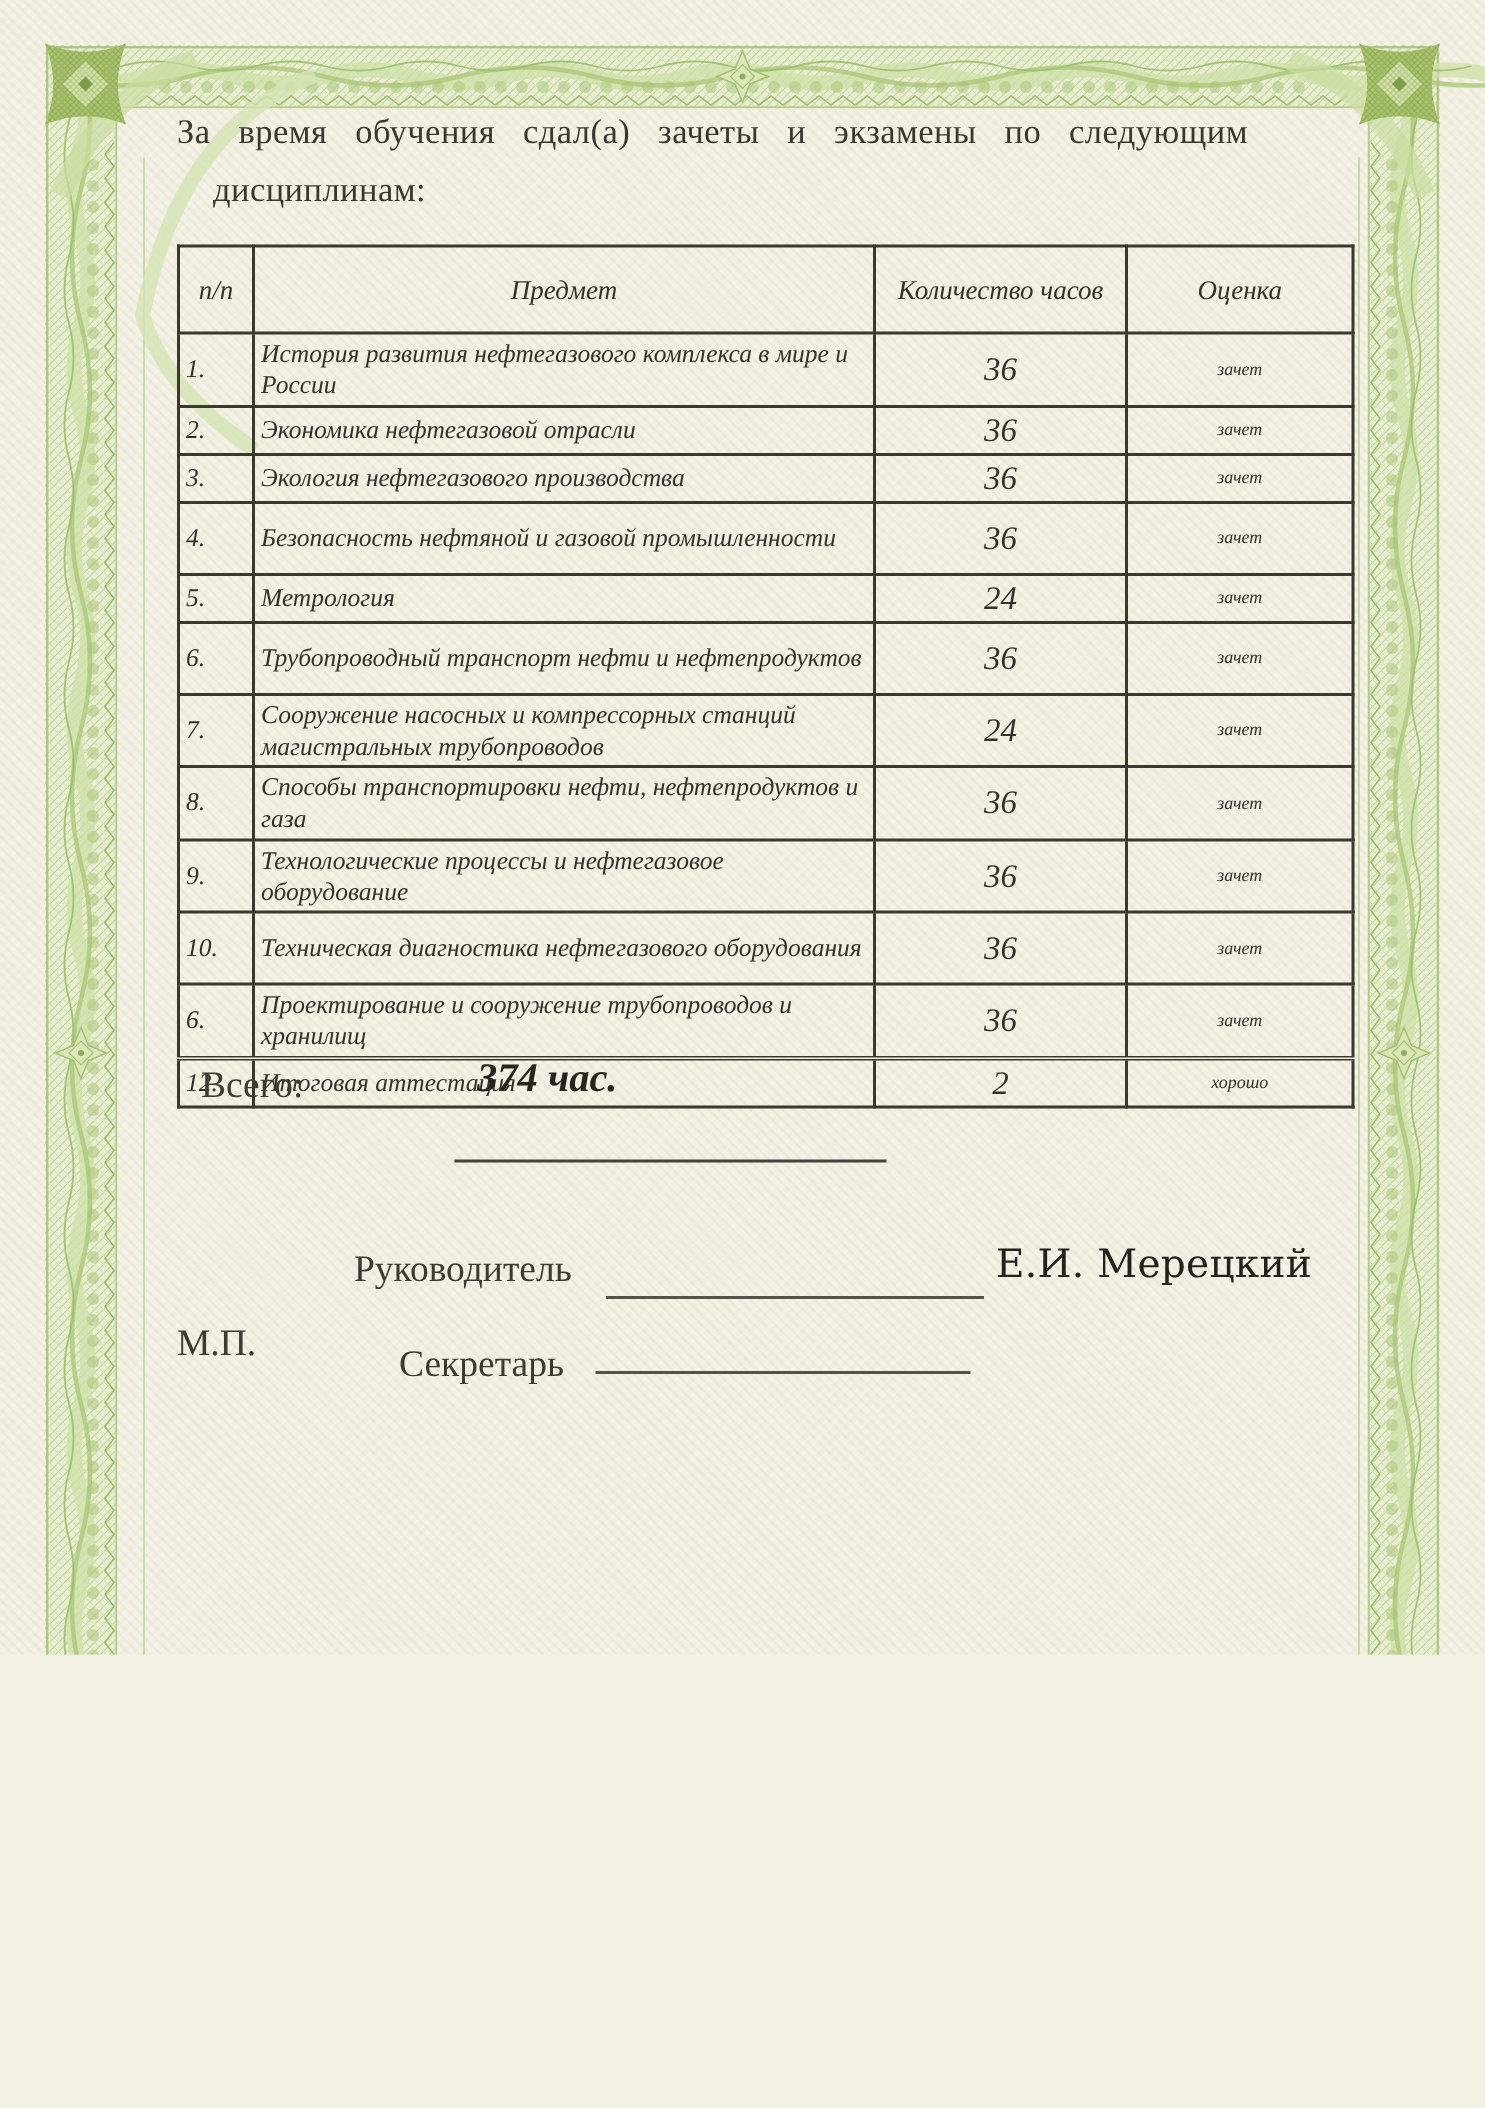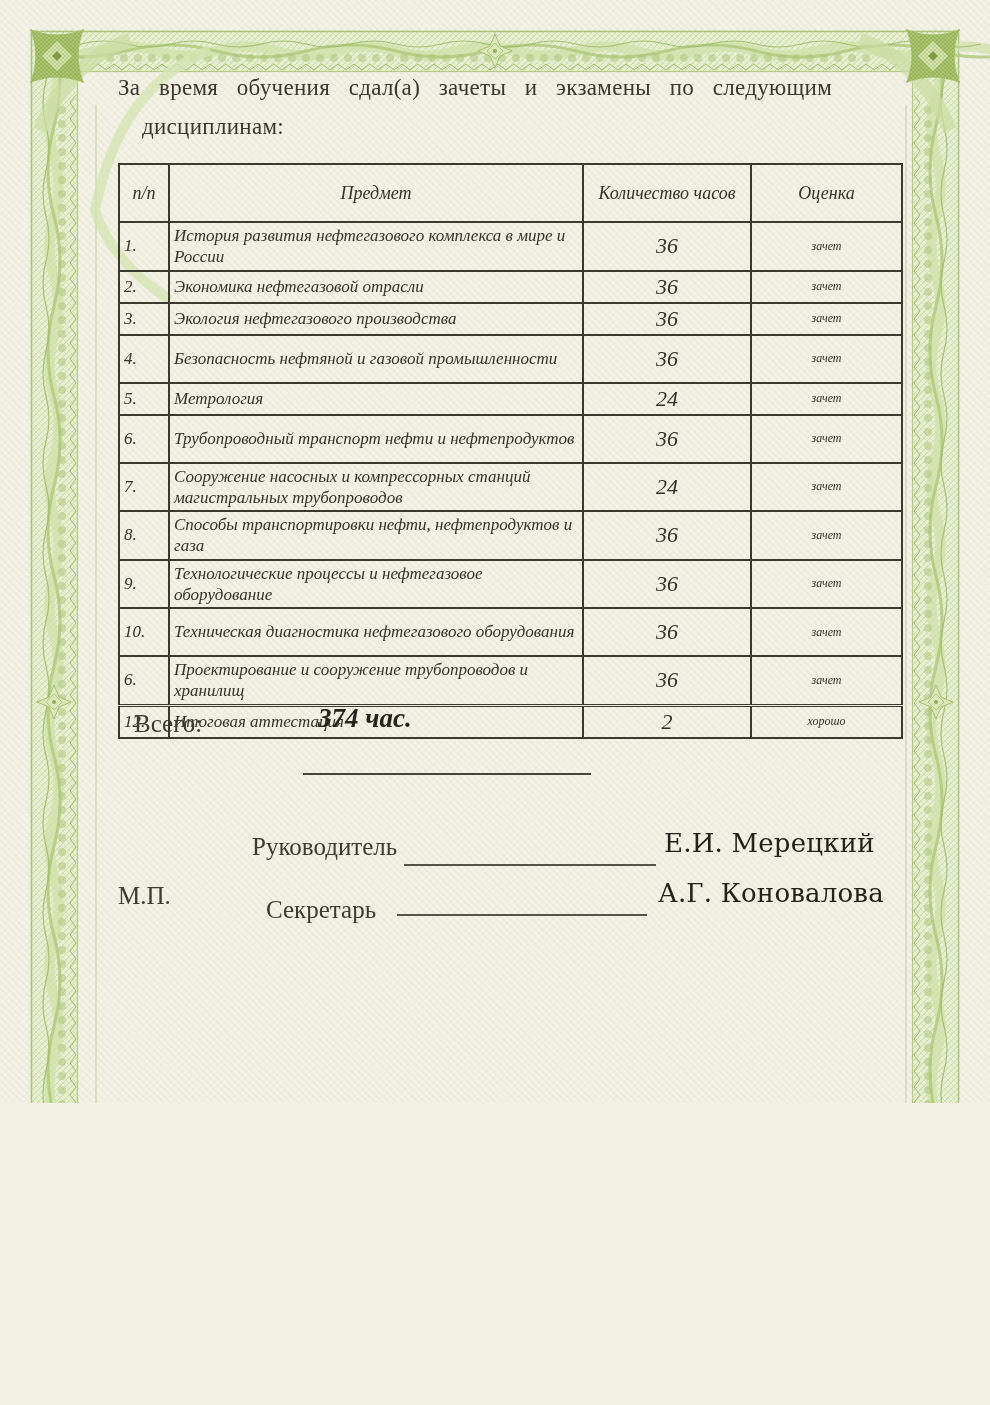--- a/index.html
+++ b/index.html
@@ -47,21 +47,21 @@
   tr.h2 td{height:42px;}
   tr.dbl td{border-top:3px double #3b392e;}
 
   .total-label{position:absolute;left:134px;top:710px;font-size:25px;color:#3c3a31;text-align:right;}
   .total-value{position:absolute;left:318px;top:703px;font-size:27px;font-weight:bold;font-style:italic;color:#26241d;}
   .total-line{position:absolute;left:303px;top:773px;width:288px;border-bottom:2px solid #45433a;}
 
   .sig-label{position:absolute;font-size:25px;color:#3c3a31;}
   .sig-name{position:absolute;font-family:"DejaVu Serif", serif;font-size:26px;color:#22211b;letter-spacing:.2px;}
   .sig-line{position:absolute;border-bottom:2px solid #55524a;}
-  #head-label{left:252px;top:833px;}
+  #head-label{left:236px;top:833px;}
   #head-line{left:404px;top:864px;width:252px;}
   #head-name{left:664px;top:828px;}
   #stamp-label{left:118px;top:882px;}
   #secretary-label{left:266px;top:896px;}
   #secretary-line{left:397px;top:914px;width:250px;}
   #secretary-name{left:658px;top:878px;}
 </style>
 </head>
 <body>
 
@@ -521,15 +521,14 @@
   <div class="total-value">374 час.</div>
   <div class="total-line"></div>
 
   <div class="sig-label" id="head-label">Руководитель</div>
   <div class="sig-line" id="head-line"></div>
   <div class="sig-name" id="head-name">Е.И. Мерецкий</div>
 
   <div class="sig-label" id="stamp-label">М.П.</div>
   <div class="sig-label" id="secretary-label">Секретарь</div>
   <div class="sig-line" id="secretary-line"></div>
-  <div class="sig-name" id="secretary-name">А.Г. Коновалова</div>
 
 </div>
 
 </body></html>

